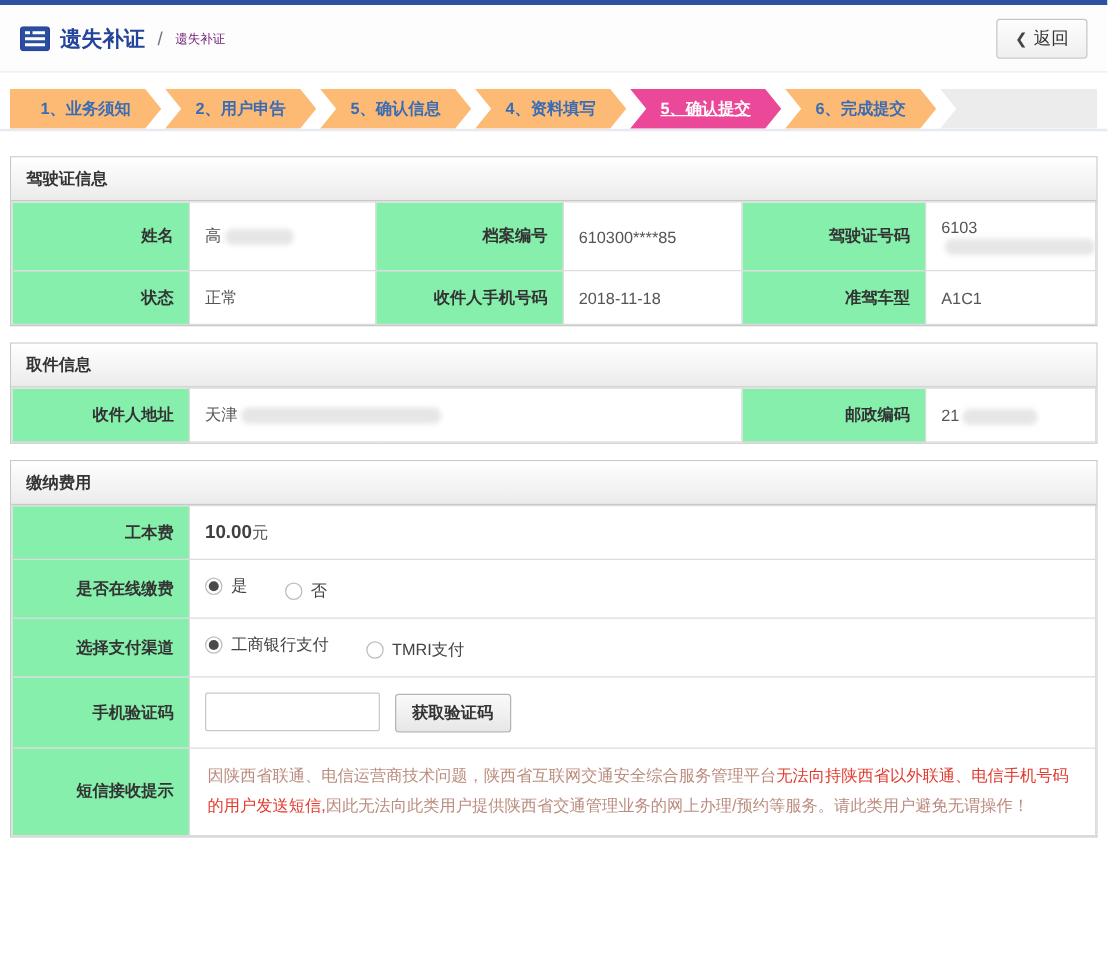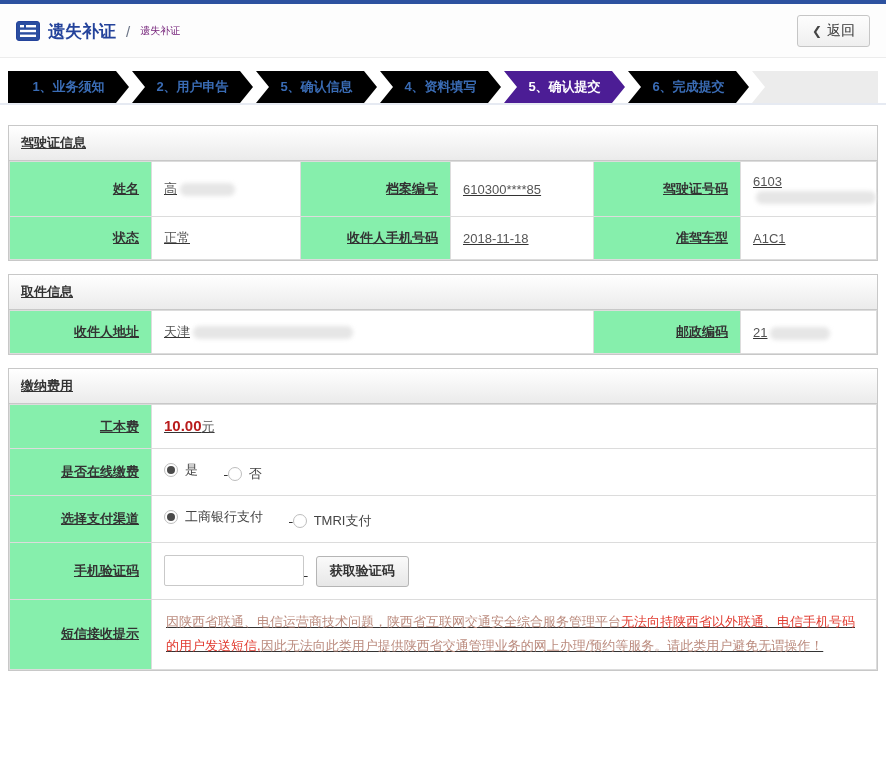--- a/index.html
+++ b/index.html
@@ -18,45 +18,45 @@
   .title-sub { font-size:10px; color:#701a75;font-family:Liberation Serif, serif; }
   .back-btn { display:inline-flex; align-items:center; gap:5px; cursor:pointer;
               background:linear-gradient(#fdfdfd,#efefef); border:1px solid #c6c6c6; border-radius:3px;
               padding:6px 14px; font-size:14px; color:#333;
               font-family:"Liberation Sans","DejaVu Sans",sans-serif; }
   .back-chevron { font-size:12px; font-weight:bold; color:#444; }
 
   
   .steps-outer { padding:0 8px; margin-top:13px; border-bottom:2px solid #e6eaf2; }
   .steps { display:flex; height:32px; }
-  .step { flex:0 0 121px; background:#000000; color:#3a6cb5; font-weight:bold; font-size:13px;
+  .step { flex:0 0 121px; background:#fdba74; color:#3a6cb5; font-weight:bold; font-size:13px;
           line-height:32px; text-align:center; margin-right:3px; cursor:pointer;
           clip-path:polygon(0 0, calc(100% - 13px) 0, 100% 50%, calc(100% - 13px) 100%, 0 100%, 13px 50%); }
   .step.first { clip-path:polygon(0 0, calc(100% - 13px) 0, 100% 50%, calc(100% - 13px) 100%, 0 100%); }
-  .step.active { background:#4c1d95; color:#fff; }
+  .step.active { background:#ec4899; color:#fff;text-decoration:underline; }
   .step-filler { flex:1; background:#ececec; margin-right:0;
           clip-path:polygon(0 0, 100% 0, 100% 100%, 0 100%, 13px 50%); }
 
   
-  .section { margin:13px 8px 0 8px; border:1px solid #c8c8c8;text-decoration:underline; }
+  .section { margin:13px 8px 0 8px; border:1px solid #c8c8c8; }
   .section.first-section { margin-top:20px; }
   .section-title { background:linear-gradient(#ffffff,#ebebeb); border-bottom:1px solid #c8c8c8;
                    padding:8px 12px; font-size:13px; font-weight:bold; color:#333; }
   table { width:100%; border-collapse:collapse; table-layout:fixed; }
   td { border:1px solid #dcdcdc; padding:12px 12px; font-size:13px; vertical-align:middle; }
   td.lbl { background:#86efac; text-align:right; color:#333; font-weight:bold; }
   td.val { background:#fff; color:#555; }
 
   .redact { display:inline-block; height:13px; background:#e6e6e6; border-radius:6px;
             filter:blur(2px); vertical-align:middle; margin-left:3px; }
   .w40{width:40px;} .w55{width:55px;} .w60{width:60px;} .w85{width:85px;}
   .w120{width:120px;} .w160{width:160px;}
 
   
-  .price { color:#b91c1c; font-weight:bold; font-size:15px; }
+  .price { color:#404040; font-weight:bold; font-size:15px; }
   .unit { color:#555; font-size:13px; }
 
   .radio-opt { display:inline-flex; align-items:center; margin-right:26px; cursor:pointer; }
   .radio { width:14px; height:14px; border:1px solid #bdbdbd; border-radius:50%; background:#fff;
            display:inline-flex; align-items:center; justify-content:center; margin-right:7px; }
   .radio.selected .dot { width:8px; height:8px; border-radius:50%; background:#4a4a4a; }
   .radio-label { font-size:13px; color:#444; }
 
   .code-input { width:140px; height:31px; border:1px solid #c9c9c9; border-radius:2px; padding:0 8px;
                 font-size:13px; font-family:"Liberation Sans","DejaVu Sans",sans-serif; }

